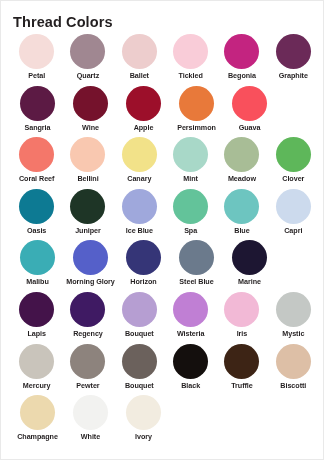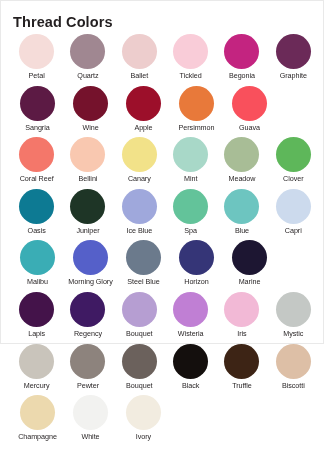--- a/index.html
+++ b/index.html
@@ -9,21 +9,21 @@
   }
   body {
     width: 324px;
     height: 460px;
     font-family: "Liberation Sans", sans-serif;
     overflow: hidden;
   }
   #page {
     position: relative;
     width: 324px;
-    height: 344px;
+    height: 460px;
     background: #ffffff;
     box-sizing: border-box;
     border: 1px solid #e9e9e9;
   }
   #page-title {
     position: absolute;
     left: 12px;
     top: 12px;
     font-size: 14.5px;
     font-weight: bold;
@@ -54,20 +54,21 @@
     flex: 0 0 auto;
   }
   .swatch-label {
     margin-top: 2px;
     font-size: 7.2px;
     color: #231f20;
     white-space: nowrap;
     text-align: center;
     line-height: 9px;
     letter-spacing: -0.05px;
+    font-weight: bold;
   }
 </style>
 </head>
 <body>
 
 <div id="page">
 
   <div id="page-title">Thread Colors</div>
 
   <div id="swatch-grid">
@@ -174,28 +175,28 @@
       <div class="swatch-row">
         <div class="swatch-cell">
           <div class="swatch-dot" style="background: rgb(58, 173, 181);"></div>
           <div class="swatch-label">Malibu</div>
         </div>
         <div class="swatch-cell">
           <div class="swatch-dot" style="background: rgb(85, 96, 201);"></div>
           <div class="swatch-label">Morning Glory</div>
         </div>
         <div class="swatch-cell">
+          <div class="swatch-dot" style="background: rgb(53, 53, 119);"></div>
+          <div class="swatch-label">Horizon</div>
+        </div>
+        <div class="swatch-cell">
           <div class="swatch-dot" style="background: rgb(107, 122, 140);"></div>
           <div class="swatch-label">Steel Blue</div>
         </div>
         <div class="swatch-cell">
-          <div class="swatch-dot" style="background: rgb(53, 53, 119);"></div>
-          <div class="swatch-label">Horizon</div>
-        </div>
-        <div class="swatch-cell">
           <div class="swatch-dot" style="background: rgb(29, 22, 50);"></div>
           <div class="swatch-label">Marine</div>
         </div>
       </div>
       <div class="swatch-row">
         <div class="swatch-cell">
           <div class="swatch-dot" style="background: rgb(68, 19, 74);"></div>
           <div class="swatch-label">Lapis</div>
         </div>
         <div class="swatch-cell">

